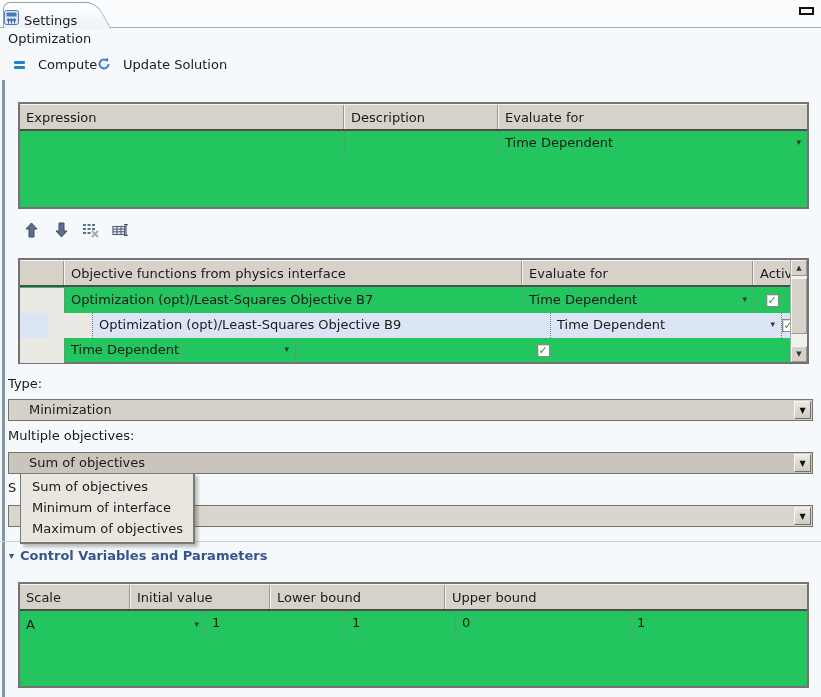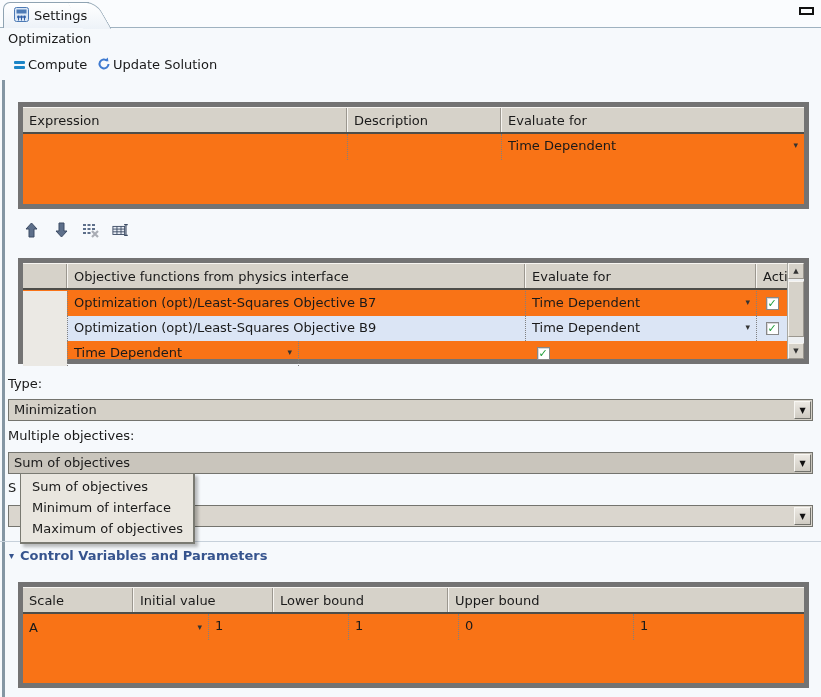--- a/index.html
+++ b/index.html
@@ -9,38 +9,38 @@
     font-size:13px; color:#1a1a1a; background:#f6f9fc; overflow:hidden;
   }
   #panel { position:relative; width:821px; height:697px; background:#f6f9fc; }
 
   
   .tabbar { position:absolute; left:0; top:0; width:821px; height:28px;
             background:#fafcfe; border-bottom:1px solid #9fb2c0; z-index:6; }
   .tab { position:absolute; left:3px; top:2px; height:26px; width:86px;
          background:linear-gradient(#ffffff,#edf2f8);
          border:1px solid #8fa3b2; border-bottom:none; border-radius:7px 0 0 0;
-         display:flex; align-items:center; padding-left:10px; z-index:2; }
+         display:flex; align-items:flex-end; padding-left:0; z-index:2; }
   .tab::after { content:""; position:absolute; right:-16px; top:-1px; width:28px; height:26px;
                 background:linear-gradient(#ffffff,#edf2f8);
                 border-top:1px solid #8fa3b2; border-right:1px solid #8fa3b2;
                 transform:skewX(30deg); border-top-right-radius:10px; z-index:-1; }
   .tab-label { margin-left:5px; }
   .minbtn { position:absolute; right:7px; top:7px; width:15px; height:8px;
             border:2px solid #111; background:transparent; cursor:pointer; }
 
   
   .opt-title { position:absolute; left:8px; top:31px; }
-  .tbtn { position:absolute; top:54px; height:20px; display:flex; align-items:center; gap:2px; cursor:pointer; }
+  .tbtn { position:absolute; top:54px; height:20px; display:flex; align-items:center; gap:12px; cursor:pointer; }
   .tbtn svg { display:block; }
 
   .leftline { position:absolute; left:2px; top:80px; bottom:0; width:3px; background:#8496a3; }
 
   
-  .tbl { position:absolute; background:#f97316; border:5px solid #737373; }
+  .tbl { position:absolute; background:#22c55e; border:2px solid #737373; }
   .thead { display:flex; background:#d6d2c9; border-top:1px solid #f7f5f1;
            border-bottom:2px solid #4d4d49; }
   .th { padding:5px 6px 4px 6px; white-space:nowrap; overflow:hidden;
         border-left:1px solid #f7f5f1; border-right:1px solid #9b978f; }
   .th:first-child { border-left:none; }
   .th:last-child { border-right:none; }
   .trow { display:flex; align-items:stretch; }
   .td { padding:4px 6px; white-space:nowrap; overflow:hidden; }
   .dotl { border-left:1px dotted #808080; }
   .cell-arrow { float:right; font-size:9px; color:#333; line-height:14px; }
@@ -50,37 +50,37 @@
 
   
   .objbar { position:absolute; left:22px; top:221px; display:flex; gap:12px; }
   .objbar .ic { width:18px; height:18px; display:flex; align-items:center; justify-content:center; cursor:pointer; }
 
   
   #tbl-objectives { left:18px; top:258px; width:791px; height:106px; }
   #tbl-objectives .rows { position:absolute; left:0; top:28px; right:17px; bottom:0; }
   #tbl-objectives .trow { height:25px; }
   .selcell { background:#ebe9e4; }
-  .row-selected { background:#dbe5f5; }
+  .row-selected { background:#dbe5f5;padding-left:28px; }
   .cb { width:13px; height:13px; background:#fff; border:1px solid #888;
         box-shadow:inset 1px 1px 0 #d8d8d8; font-size:11px; line-height:11px;
         font-weight:bold; color:#1f9d38; text-align:center; cursor:pointer; }
   .vscroll { position:absolute; right:0; top:0; bottom:0; width:17px;
              background:#eef0f2; border-left:1px solid #a8a8a2; }
   .sbtn { position:absolute; left:0; width:16px; height:16px; background:#d6d2c9;
           border:1px solid #9b978f; border-top-color:#f7f5f1; border-left-color:#f7f5f1;
           font-size:7px; text-align:center; line-height:14px; color:#333; cursor:pointer; }
   .sthumb { position:absolute; left:0; top:18px; width:16px; height:56px; background:#d6d2c9;
             border:1px solid #9b978f; border-top-color:#f7f5f1; border-left-color:#f7f5f1; cursor:pointer; }
 
   
   .field-label { position:absolute; left:8px; }
   .combo { position:absolute; left:8px; width:805px; height:22px;
            background:#d5d1c8; border:1px solid #74746e;
-           line-height:20px; padding-left:5px; cursor:pointer; }
+           line-height:20px; padding-left:20px; cursor:pointer; }
   .combo.open { background:#c9c5bc; }
   .combo.occluded { background:#dad6ce; z-index:1; }
   .combo-btn { position:absolute; right:1px; top:1px; width:17px; height:18px;
                background:linear-gradient(#ece9e3,#cfcbc2);
                border:1px solid #71716b; border-top-color:#f8f7f3; border-left-color:#f8f7f3;
                font-size:8px; line-height:17px; text-align:center; color:#111; }
 
   
   .droplist { position:absolute; left:20px; top:473px; width:175px; z-index:5;
               background:#e9e6df; border:1px solid #7a7a72;

